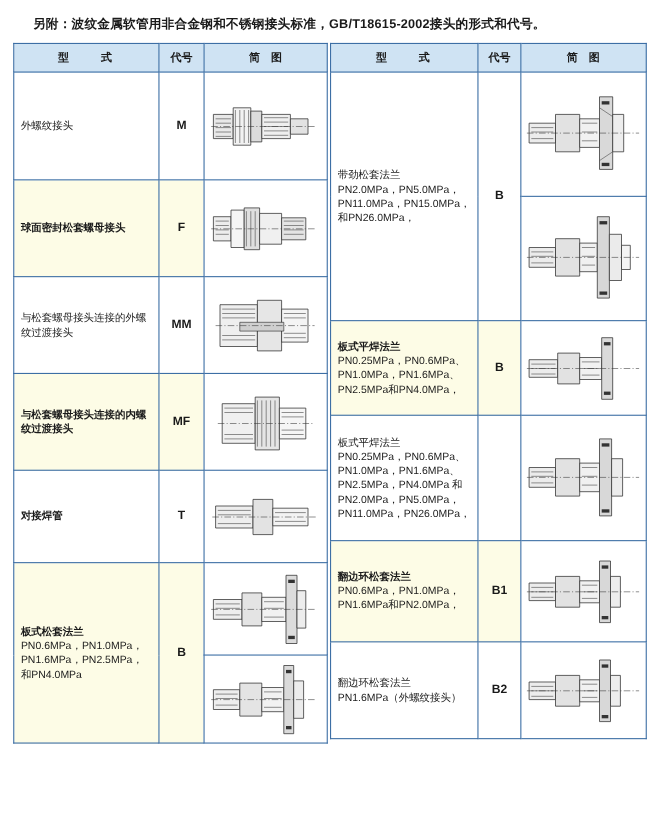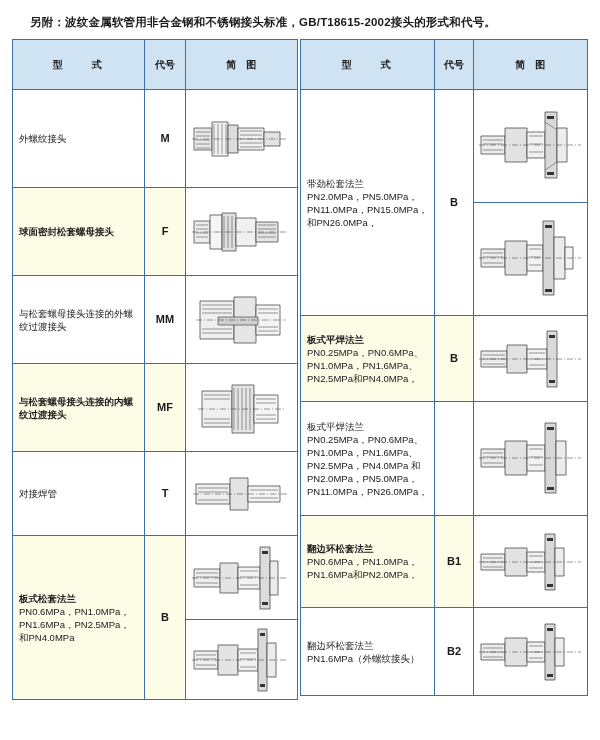--- a/index.html
+++ b/index.html
@@ -21,21 +21,21 @@
   }
   .tables{display:flex;align-items:flex-start;gap:0;}
   table{border-collapse:collapse;table-layout:fixed;}
   .tbl-left{width:286px;}
   .tbl-right{width:288px;margin-left:2px;}
   th,td{
     border:1px solid #3d6fa5;
     font-size:9.5px;
     line-height:13px;
     vertical-align:middle;
-    padding:18px 3px;
+    padding:6px 3px;
     box-sizing:border-box;
   }
   thead th{
     background:#cfe3f3;
     text-align:center;
     font-weight:bold;
     height:22px;
     letter-spacing:3px;
     font-size:10px;
   }
@@ -178,21 +178,21 @@
                   <path d="M46 13 v42 M50 13 v42 M54 13 v42 M58 13 v42 M62 13 v42"></path>
                 </g>
                 <path d="M10 34 h86" stroke="#333" stroke-width="0.5" stroke-dasharray="6 2 1 2" fill="none"></path>
               </svg>
             </div>
           </td>
         </tr>
 
         <tr style="height:84px">
           <td class="type white">
-            <span class="lbl" style="font-weight:normal">对接焊管</span>
+            <span class="lbl" style="font-weight:bold">对接焊管</span>
           </td>
           <td class="c-code white">T</td>
           <td class="fig">
             <div class="fig-wrap">
               <svg width="106" height="60" viewBox="0 0 106 60">
                 <g fill="#eeeeee" stroke="#333" stroke-width="0.7">
                   <path d="M8 20 h34 v20 H8 z"></path>
                   <path d="M42 14 h18 v32 H42 z" fill="#e3e3e3"></path>
                   <path d="M60 22 h32 v16 H60 z" fill="#f3f3f3"></path>
                 </g>

